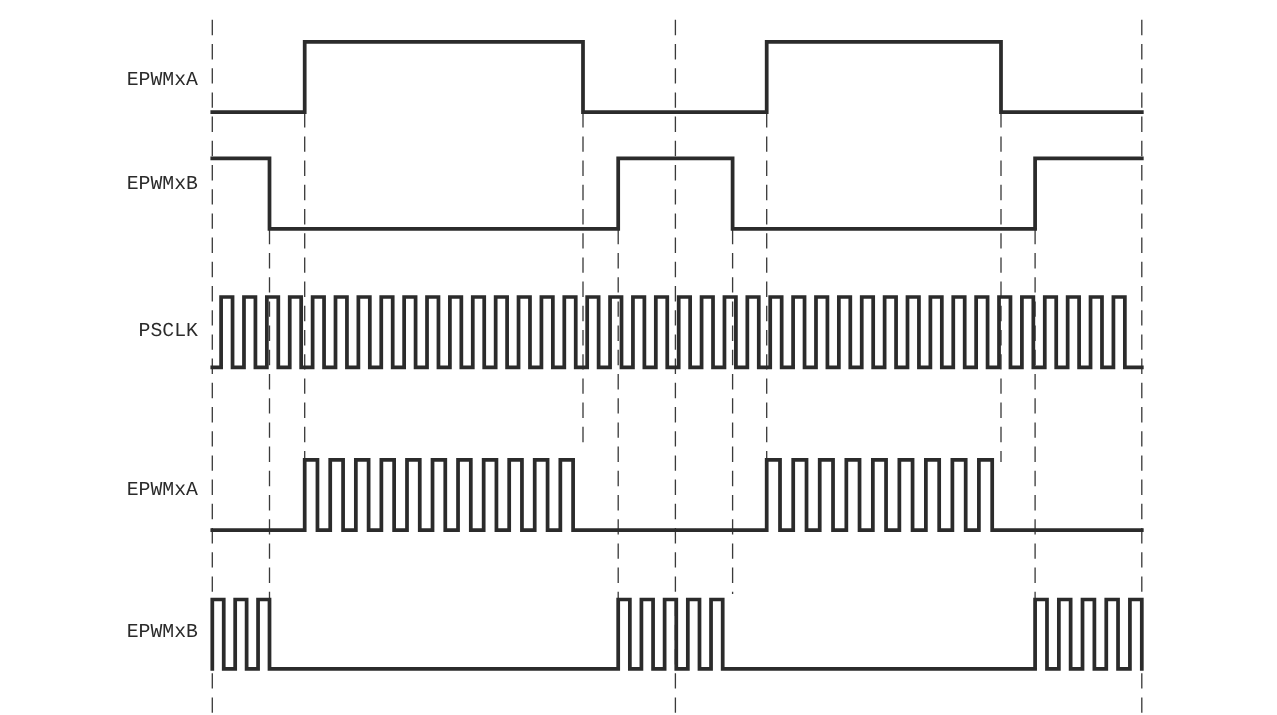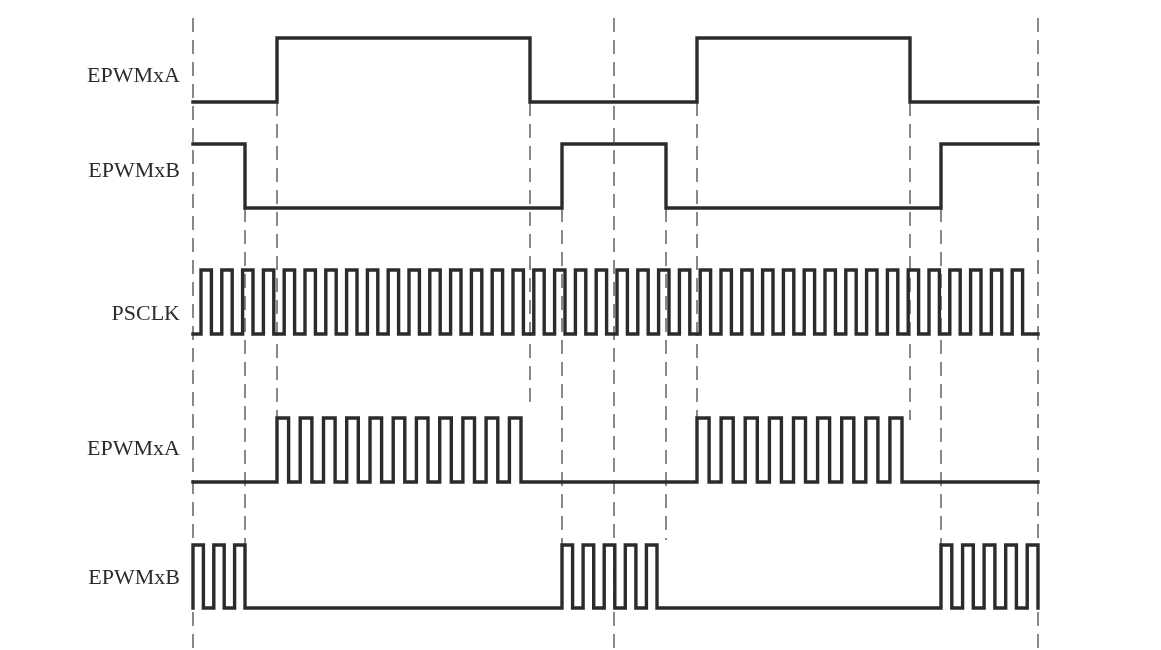--- a/index.html
+++ b/index.html
@@ -1,18 +1,18 @@
 <!DOCTYPE html>
 <html><head>
 <meta charset="utf-8">
 <style>
   html, body { margin: 0; padding: 0; background: #ffffff; }
   body { width: 1161px; height: 650px; overflow: hidden; position: relative; font-family: "Liberation Sans", sans-serif; }
   #diagram { position: absolute; left: 0; top: 0; width: 1161px; height: 650px; }
-  .label { position: absolute; font-family: Liberation Serif, serif; font-size: 22px; color: #2b2b2b; text-align: right; width: 180px; left: 0; line-height: 1; }
+  .label { position: absolute; font-family: Liberation Mono, monospace; font-size: 18px; color: #2b2b2b; text-align: right; width: 180px; left: 0; line-height: 1; }
   .wave { fill: none; stroke: #2b2b2b; stroke-width: 3.4; stroke-linejoin: miter; stroke-linecap: square; }
   .guide { stroke: #3a3a3a; stroke-width: 1.2; stroke-dasharray: 14 8; fill: none; }
 </style>
 </head>
 <body>
 
 <div id="diagram-root">
   <svg id="diagram" width="1161" height="650" viewBox="0 0 1161 650" xmlns="http://www.w3.org/2000/svg">
     <g id="guides">
         <line x1="193" x2="193" y1="18" y2="650" class="guide"></line>
@@ -31,16 +31,16 @@
         <path d="M193 102 L277 102 L277 38 L530 38 L530 102 L697 102 L697 38 L910 38 L910 102 L1038 102" class="wave"></path>
         <path d="M193 144 L245 144 L245 208 L562 208 L562 144 L666 144 L666 208 L941 208 L941 144 L1038 144" class="wave"></path>
         <path d="M193 334 L201 334 L201.0 270 L211.4 270 L211.4 334 L221.8 334 L221.8 270 L232.2 270 L232.2 334 L242.6 334 L242.6 270 L253.0 270 L253.0 334 L263.4 334 L263.4 270 L273.8 270 L273.8 334 L284.2 334 L284.2 270 L294.6 270 L294.6 334 L305.0 334 L305.0 270 L315.4 270 L315.4 334 L325.8 334 L325.8 270 L336.2 270 L336.2 334 L346.6 334 L346.6 270 L357.0 270 L357.0 334 L367.4 334 L367.4 270 L377.8 270 L377.8 334 L388.2 334 L388.2 270 L398.6 270 L398.6 334 L409.0 334 L409.0 270 L419.4 270 L419.4 334 L429.8 334 L429.8 270 L440.2 270 L440.2 334 L450.6 334 L450.6 270 L461.0 270 L461.0 334 L471.4 334 L471.4 270 L481.8 270 L481.8 334 L492.2 334 L492.2 270 L502.6 270 L502.6 334 L513.0 334 L513.0 270 L523.4 270 L523.4 334 L533.8 334 L533.8 270 L544.2 270 L544.2 334 L554.6 334 L554.6 270 L565.0 270 L565.0 334 L575.4 334 L575.4 270 L585.8 270 L585.8 334 L596.2 334 L596.2 270 L606.6 270 L606.6 334 L617.0 334 L617.0 270 L627.4 270 L627.4 334 L637.8 334 L637.8 270 L648.2 270 L648.2 334 L658.6 334 L658.6 270 L669.0 270 L669.0 334 L679.4 334 L679.4 270 L689.8 270 L689.8 334 L700.2 334 L700.2 270 L710.6 270 L710.6 334 L721.0 334 L721.0 270 L731.4 270 L731.4 334 L741.8 334 L741.8 270 L752.2 270 L752.2 334 L762.6 334 L762.6 270 L773.0 270 L773.0 334 L783.4 334 L783.4 270 L793.8 270 L793.8 334 L804.2 334 L804.2 270 L814.6 270 L814.6 334 L825.0 334 L825.0 270 L835.4 270 L835.4 334 L845.8 334 L845.8 270 L856.2 270 L856.2 334 L866.6 334 L866.6 270 L877.0 270 L877.0 334 L887.4 334 L887.4 270 L897.8 270 L897.8 334 L908.2 334 L908.2 270 L918.6 270 L918.6 334 L929.0 334 L929.0 270 L939.4 270 L939.4 334 L949.8 334 L949.8 270 L960.2 270 L960.2 334 L970.6 334 L970.6 270 L981.0 270 L981.0 334 L991.4 334 L991.4 270 L1001.8 270 L1001.8 334 L1012.2 334 L1012.2 270 L1022.6 270 L1022.6 334 L1033.0 334 L1038 334" class="wave"></path>
         <path d="M193 482 L277 482 L277.0 418 L288.6 418 L288.6 482 L300.2 482 L300.2 418 L311.9 418 L311.9 482 L323.5 482 L323.5 418 L335.1 418 L335.1 482 L346.7 482 L346.7 418 L358.3 418 L358.3 482 L370.0 482 L370.0 418 L381.6 418 L381.6 482 L393.2 482 L393.2 418 L404.8 418 L404.8 482 L416.4 482 L416.4 418 L428.0 418 L428.0 482 L439.7 482 L439.7 418 L451.3 418 L451.3 482 L462.9 482 L462.9 418 L474.5 418 L474.5 482 L486.1 482 L486.1 418 L497.8 418 L497.8 482 L509.4 482 L509.4 418 L521.0 418 L521.0 482 L697 482 L697.0 418 L709.1 418 L709.1 482 L721.1 482 L721.1 418 L733.2 418 L733.2 482 L745.2 482 L745.2 418 L757.3 418 L757.3 482 L769.4 482 L769.4 418 L781.4 418 L781.4 482 L793.5 482 L793.5 418 L805.5 418 L805.5 482 L817.6 482 L817.6 418 L829.6 418 L829.6 482 L841.7 482 L841.7 418 L853.8 418 L853.8 482 L865.8 482 L865.8 418 L877.9 418 L877.9 482 L889.9 482 L889.9 418 L902.0 418 L902.0 482 L1038 482" class="wave"></path>
         <path d="M193 608 L193 608 L193.0 545 L203.4 545 L203.4 608 L213.8 608 L213.8 545 L224.2 545 L224.2 608 L234.6 608 L234.6 545 L245.0 545 L245.0 608 L562 608 L562.0 545 L572.6 545 L572.6 608 L583.1 608 L583.1 545 L593.7 545 L593.7 608 L604.2 608 L604.2 545 L614.8 545 L614.8 608 L625.3 608 L625.3 545 L635.9 545 L635.9 608 L646.4 608 L646.4 545 L657.0 545 L657.0 608 L941 608 L941.0 545 L951.8 545 L951.8 608 L962.6 608 L962.6 545 L973.3 545 L973.3 608 L984.1 608 L984.1 545 L994.9 545 L994.9 608 L1005.7 608 L1005.7 545 L1016.4 545 L1016.4 608 L1027.2 608 L1027.2 545 L1038.0 545 L1038.0 608" class="wave"></path>
       </g>
   </svg>
 
   <div class="label" style="top:64px;">EPWMxA</div>
   <div class="label" style="top:159px;">EPWMxB</div>
-  <div class="label" style="top:302px;">PSCLK</div>
+  <div class="label" style="top:292px;">PSCLK</div>
   <div class="label" style="top:437px;">EPWMxA</div>
   <div class="label" style="top:566px;">EPWMxB</div>
 </div>
 
 </body></html>

